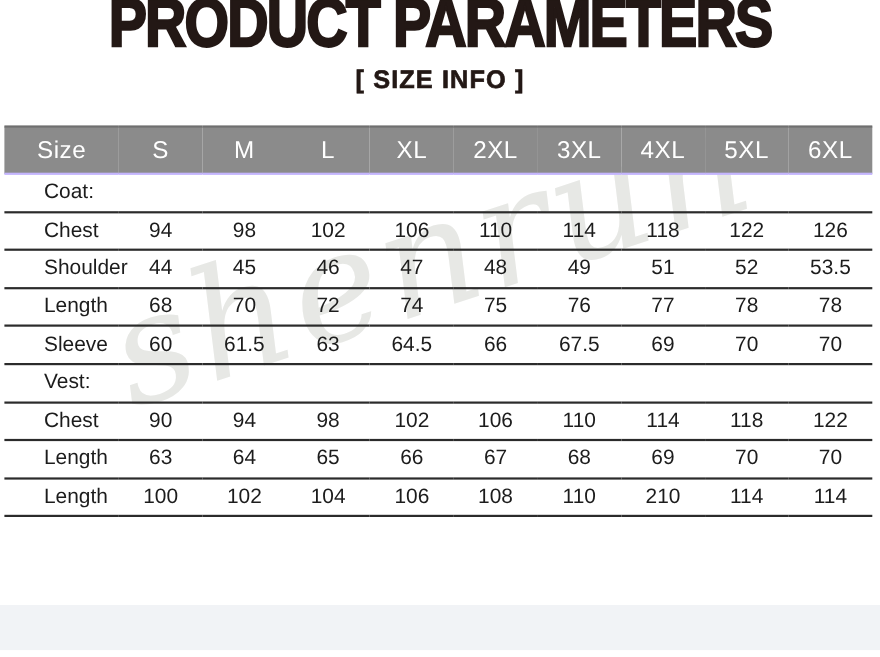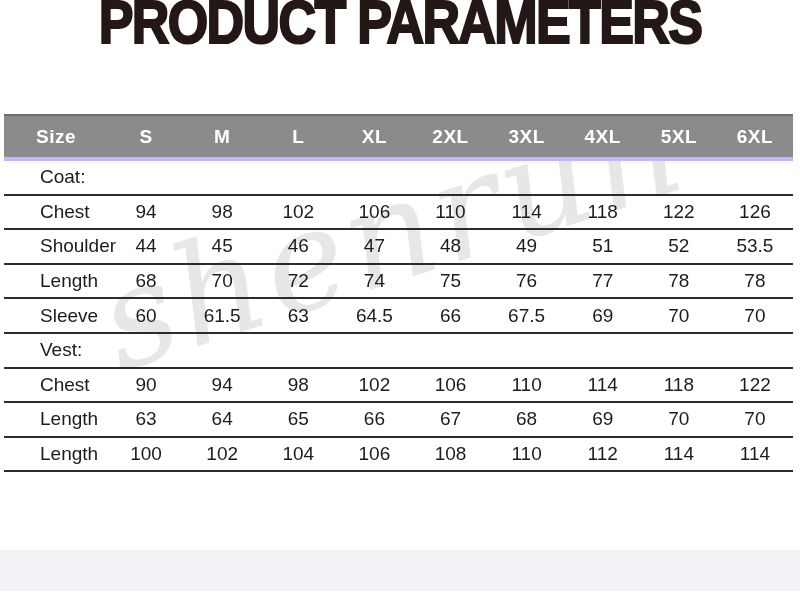--- a/index.html
+++ b/index.html
@@ -66,26 +66,26 @@
     width: 789px;
     border-collapse: collapse;
     table-layout: fixed;
     background: transparent;
     z-index: 2;
   }
   table.size-table col.label-col { width: 104px; }
   table.size-table thead th {
     background: #8b8b8b;
     color: #ffffff;
-    font-weight: bold;
-    font-size: 19px;
+    font-weight: normal;
+    font-size: 22px;
     letter-spacing: 0.5px;
     height: 39px;
     border-top: 2px solid #6f6f6f;
-    border-bottom: 4px solid #c4b5fd;
+    border-bottom: 2px solid #c4b5fd;
     text-align: center;
     vertical-align: middle;
   }
   table.size-table thead th.label-head { text-align: center; }
   table.size-table tbody td {
     height: 30.6px;
     border-bottom: 2px solid #2b2b2b;
     font-size: 19px;
     color: #1c1c1c;
     text-align: center;
@@ -106,20 +106,21 @@
     z-index: 0;
   }
 </style>
 </head>
 <body>
 
 <div class="page">
   <div class="footer-band"></div>
   <div class="watermark">shenrun</div>
   <div class="title">PRODUCT PARAMETERS</div>
+  <div class="subtitle">[ SIZE INFO ]</div>
 
   <table class="size-table">
     <colgroup>
       <col class="label-col">
     </colgroup>
     <thead>
       <tr>
           <th class="label-head">Size</th>
           <th>S</th>
           <th>M</th>
@@ -230,19 +231,19 @@
           <td>70</td>
         </tr>
         <tr>
           <td class="row-label">Length</td>
           <td>100</td>
           <td>102</td>
           <td>104</td>
           <td>106</td>
           <td>108</td>
           <td>110</td>
-          <td>112</td>
+          <td>210</td>
           <td>114</td>
           <td>114</td>
         </tr>
       </tbody>
   </table>
 </div>
 
 </body></html>

